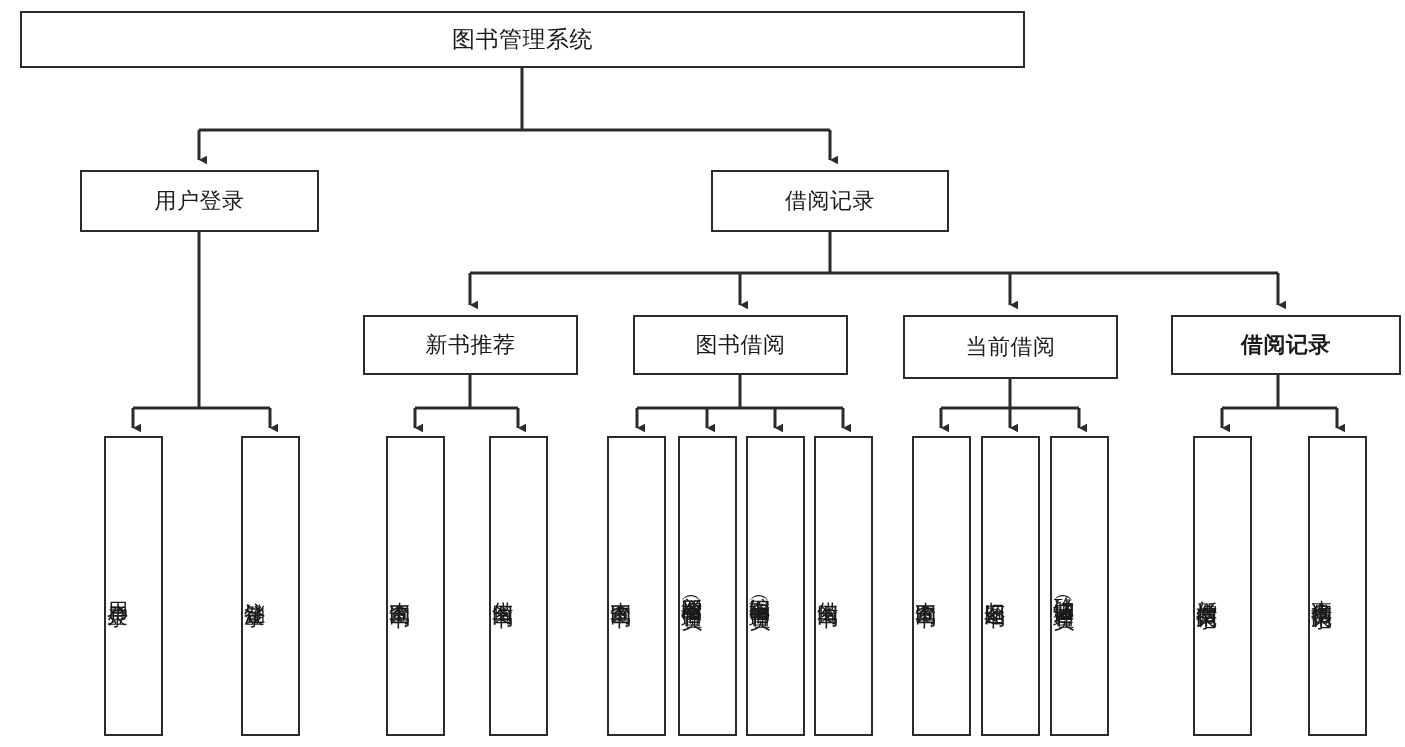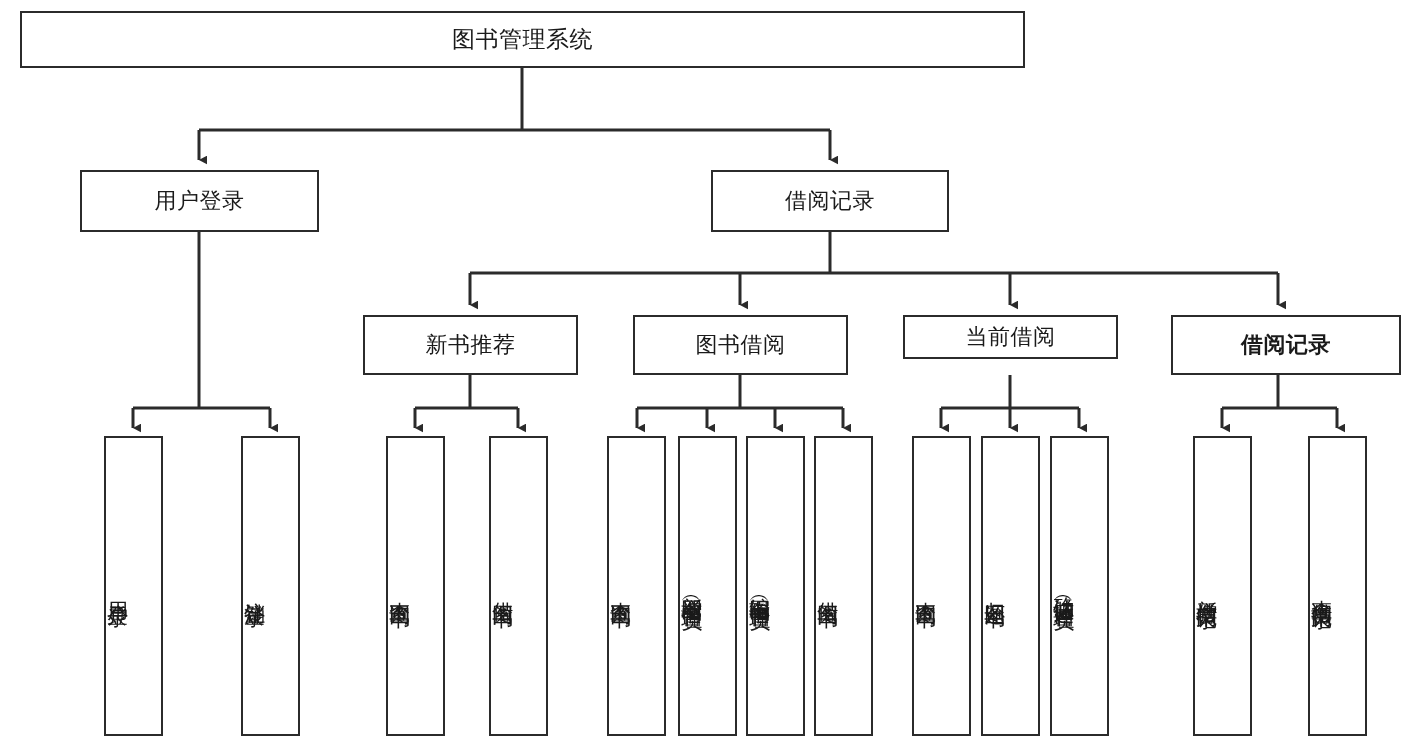--- a/index.html
+++ b/index.html
@@ -158,21 +158,21 @@
   </div>
 
   <div class="node level2" style="left:363px; top:315px; width:215px; height:60px;">
     <span class="node-label">新书推荐</span>
   </div>
 
   <div class="node level2" style="left:633px; top:315px; width:215px; height:60px;">
     <span class="node-label">图书借阅</span>
   </div>
 
-  <div class="node level2" style="left:903px; top:315px; width:215px; height:44px;">
+  <div class="node level2" style="left:903px; top:315px; width:215px; height:64px;">
     <span class="node-label">当前借阅</span>
   </div>
 
   <div class="node level2" style="left:1171px; top:315px; width:230px; height:60px;font-weight:bold;">
     <span class="node-label">借阅记录</span>
   </div>
 
   <div class="node leaf" style="left:104px; top:436px; width:59px; height:300px;">
     <span class="node-label">用户登录</span>
   </div>

